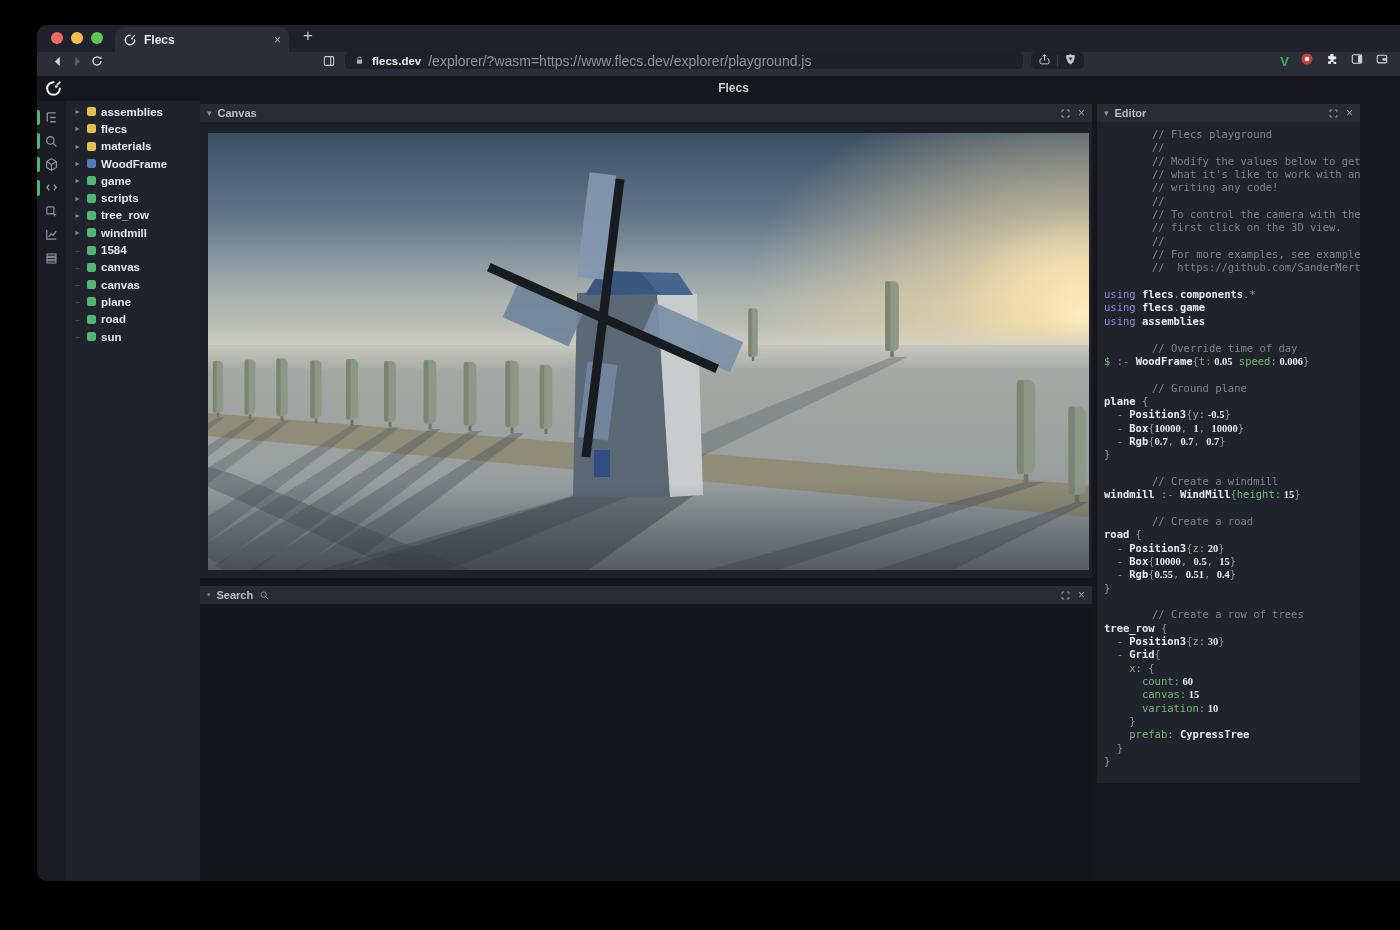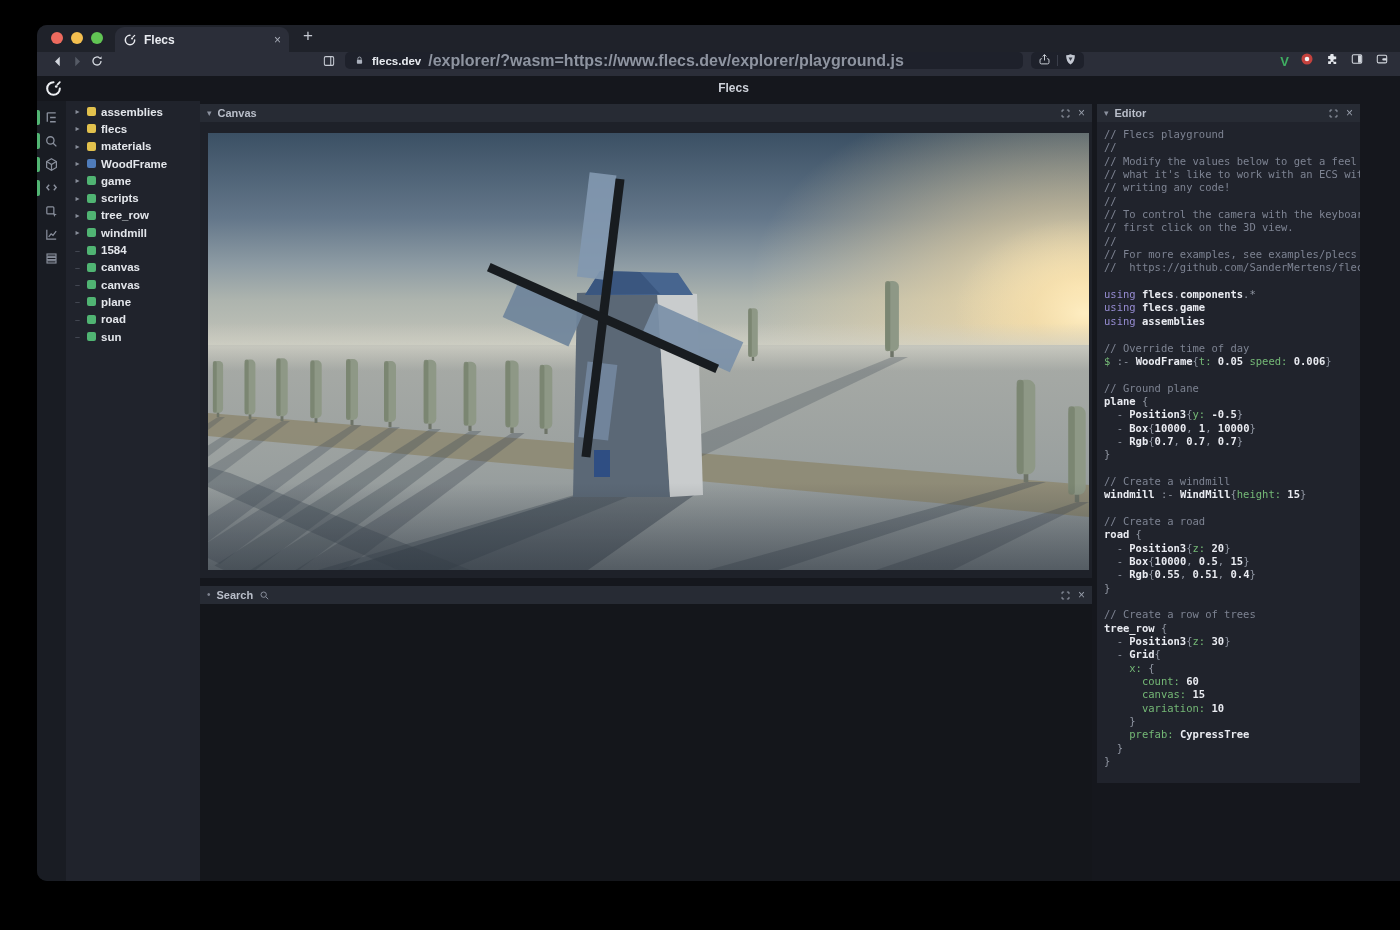--- a/index.html
+++ b/index.html
@@ -15,21 +15,21 @@
        padding:0 8px;gap:7px;}
   .tab-title{flex:1;font-size:12px;font-weight:700;color:#e9ebf0;white-space:nowrap;overflow:hidden;}
   .tab-close{font-size:12px;color:#a8adb8;line-height:1;cursor:pointer;}
   .newtab{margin-left:14px;font-size:17px;color:#c4c8d1;padding-bottom:6px;cursor:pointer;}
   .toolbar{position:absolute;left:0;top:27px;right:0;height:24px;background:#2b2e39;display:flex;align-items:flex-start;padding:0 10px;}
   .navbtn{width:20px;height:18px;display:flex;align-items:center;justify-content:center;}
   .tb-spacer{width:212px;}
   .urlbar{width:660px;height:17px;background:#1e212b;border-radius:5px;display:flex;align-items:center;
           padding:0 9px;gap:7px;margin-left:6px;}
   .url-domain{font-size:11.5px;font-weight:700;color:#e8ebf0;}
-  .url-path{font-size:16px;color:#8e94a0;white-space:nowrap;overflow:hidden;font-weight:bold;}
+  .url-path{font-size:14px;color:#8e94a0;white-space:nowrap;overflow:hidden;}
   .sharebox{height:17px;background:#1e212b;border-radius:5px;display:flex;align-items:center;padding:0 7px;gap:6px;margin-left:8px;}
   .vline{width:1px;height:11px;background:#3a3e4a;}
   .rt-icons{margin-left:auto;display:flex;align-items:center;gap:11px;padding-right:6px;}
   .v-ext{font-size:13px;font-weight:700;color:#3fae62;}
   
   .appheader{position:absolute;left:0;top:51px;right:0;height:25px;background:#15171d;}
   .applogo{position:absolute;left:7px;top:3px;width:19px;height:19px;}
   .apptitle{position:absolute;left:0;right:0;top:5px;text-align:center;font-size:12px;font-weight:600;color:#cdd1d9;}
   .linkicon{position:absolute;right:7px;top:5px;width:14px;height:14px;color:#979daa;cursor:pointer;}
   .iconbar{position:absolute;left:0;top:76px;bottom:0;width:29px;background:#191c23;padding-top:5px;}
@@ -51,25 +51,25 @@
   .ph-ic{width:13px;height:13px;color:#989eab;cursor:pointer;display:flex;align-items:center;justify-content:center;}
   .ph-x{font-size:12px;color:#989eab;cursor:pointer;line-height:1;}
   .canvaspanel{left:163px;top:79px;width:892px;height:474px;}
   .canvasbody{position:absolute;left:8px;right:3px;top:29px;bottom:8px;background:#0e1014;}
   .canvasbody svg{display:block;width:100%;height:100%;}
   .searchpanel{left:163px;top:561px;width:892px;bottom:0;}
   .searchbody{position:absolute;left:0;right:0;top:18px;bottom:0;background:#14161b;}
   .editorpanel{left:1060px;top:79px;width:263px;height:679px;background:#20232c;}
   .editorbody{position:absolute;left:0;right:0;top:18px;bottom:0;overflow:hidden;padding:6px 0 0 7px;}
   .cline{font-family:"DejaVu Sans Mono",monospace;font-size:10.5px;line-height:13.35px;white-space:pre;}
-  .cm{color:#7d8392;}
+  .cm{color:#7d8392;margin-left:48px;}
   .kw{color:#968cd2;text-align:center;}
   .id{color:#e9ebf1;font-weight:bold;}
   .key{color:#74b876;}
-  .num{color:#e9ebf1;font-weight:bold;}
+  .num{color:#e9ebf1;font-weight:bold;font-family:Liberation Serif, serif;}
   .pn{color:#8f95a1;}
   .mag{width:11px;height:11px;color:#8b919e;}
 </style>
 </head>
 <body>
 
 <div class="stage">
   <div class="window">
 
     <div class="tabstrip">

